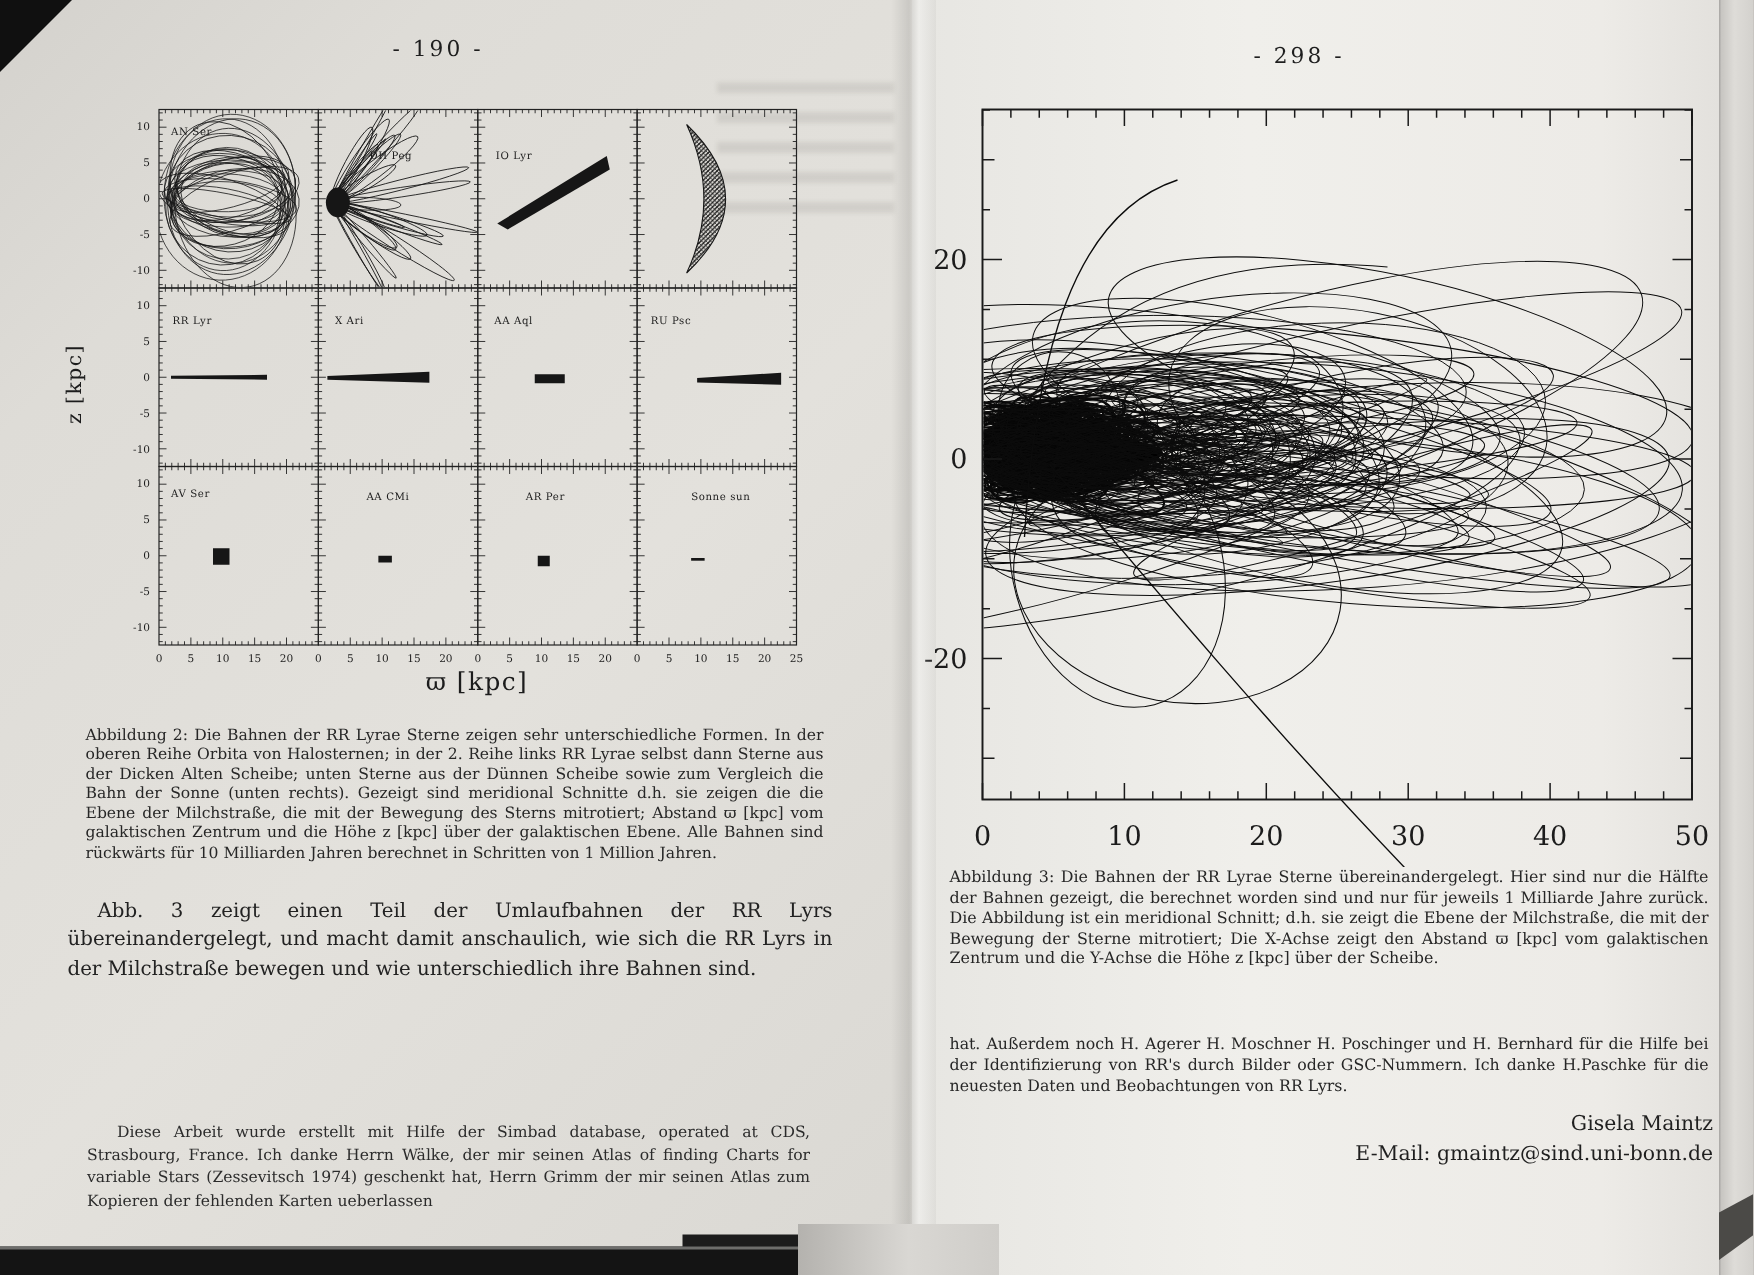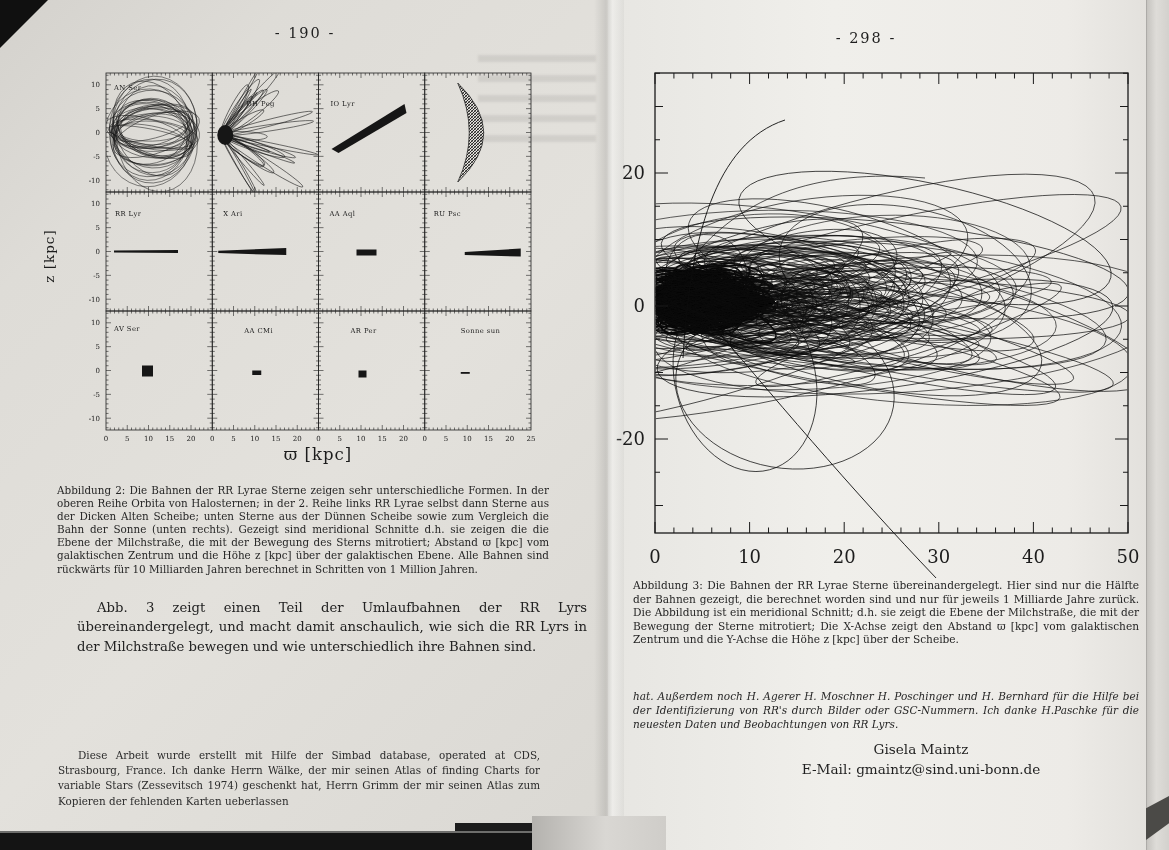--- a/index.html
+++ b/index.html
@@ -12,48 +12,48 @@
     background:linear-gradient(135deg,#d4d2cd 0%,#dedcd7 20%,#e3e1dc 55%,#dad8d3 100%);
   }
   .page-right {
     position:absolute; left:608px; top:0; width:561px; height:850px;
     background:linear-gradient(90deg,#e7e6e2 0%,#f0efeb 40%,#edebe7 82%,#e0deda 100%);
   }
   .pagenum {
     position:absolute; width:130px; text-align:center;
     font-size:14.5px; letter-spacing:2px; color:#1e1e1e;
   }
-  .pagenum.left  { left:240px; top:25px; }
+  .pagenum.left  { left:227px; top:25px; }
   .pagenum.right { left:801px; top:30px; }
   svg.fig { position:absolute; }
   #fig2 { left:40px;  top:60px;  width:510px; height:405px; }
   #fig3 { left:595px; top:58px;  width:560px; height:520px; }
   .caption {
     position:absolute; text-align:justify; color:#262626;
     font-size:10.4px; line-height:13.1px;
   }
   .cap2 { left:57px;  top:484px; width:492px; }
   .cap3 { left:633px; top:579px; width:506px; font-size:10.6px; line-height:13.5px; }
   .bodytext {
     position:absolute; left:45px; top:598px; width:510px;
-    font-size:13.2px; line-height:19.3px; text-align:justify; color:#222;margin-left:32px;
+    font-size:13.2px; line-height:19.3px; text-align:justify; color:#222;
   }
   .bodytext p { margin:0; text-indent:20px; }
   .footnote {
     position:absolute; left:45px; top:735px; width:508px;
     font-size:10.4px; line-height:15.2px; text-align:justify; color:#2b2b2b;
   }
   .footnote p { margin:13px; text-indent:20px; }
   .contpara {
     position:absolute; left:633px; top:690px; width:506px;
-    font-size:10.5px; line-height:13.8px; text-align:justify; color:#262626;font-style:italic;
+    font-size:10.5px; line-height:13.8px; text-align:justify; color:#262626;
   }
   .signature {
     position:absolute; left:700px; top:740px; width:442px;
-    text-align:center; font-size:13.6px; line-height:19.5px; color:#1f1f1f;
+    text-align:right; font-size:13.6px; line-height:19.5px; color:#1f1f1f;
   }
   
   .corner-tl {
     position:absolute; left:0; top:0; width:48px; height:48px; background:#101010;
     clip-path:polygon(0 0,100% 0,0 100%);
   }
   .band-bottom {
     position:absolute; left:0; top:831px; width:532px; height:19px;
     background:#141414; border-top:2px solid #6e6e6c;
   }

